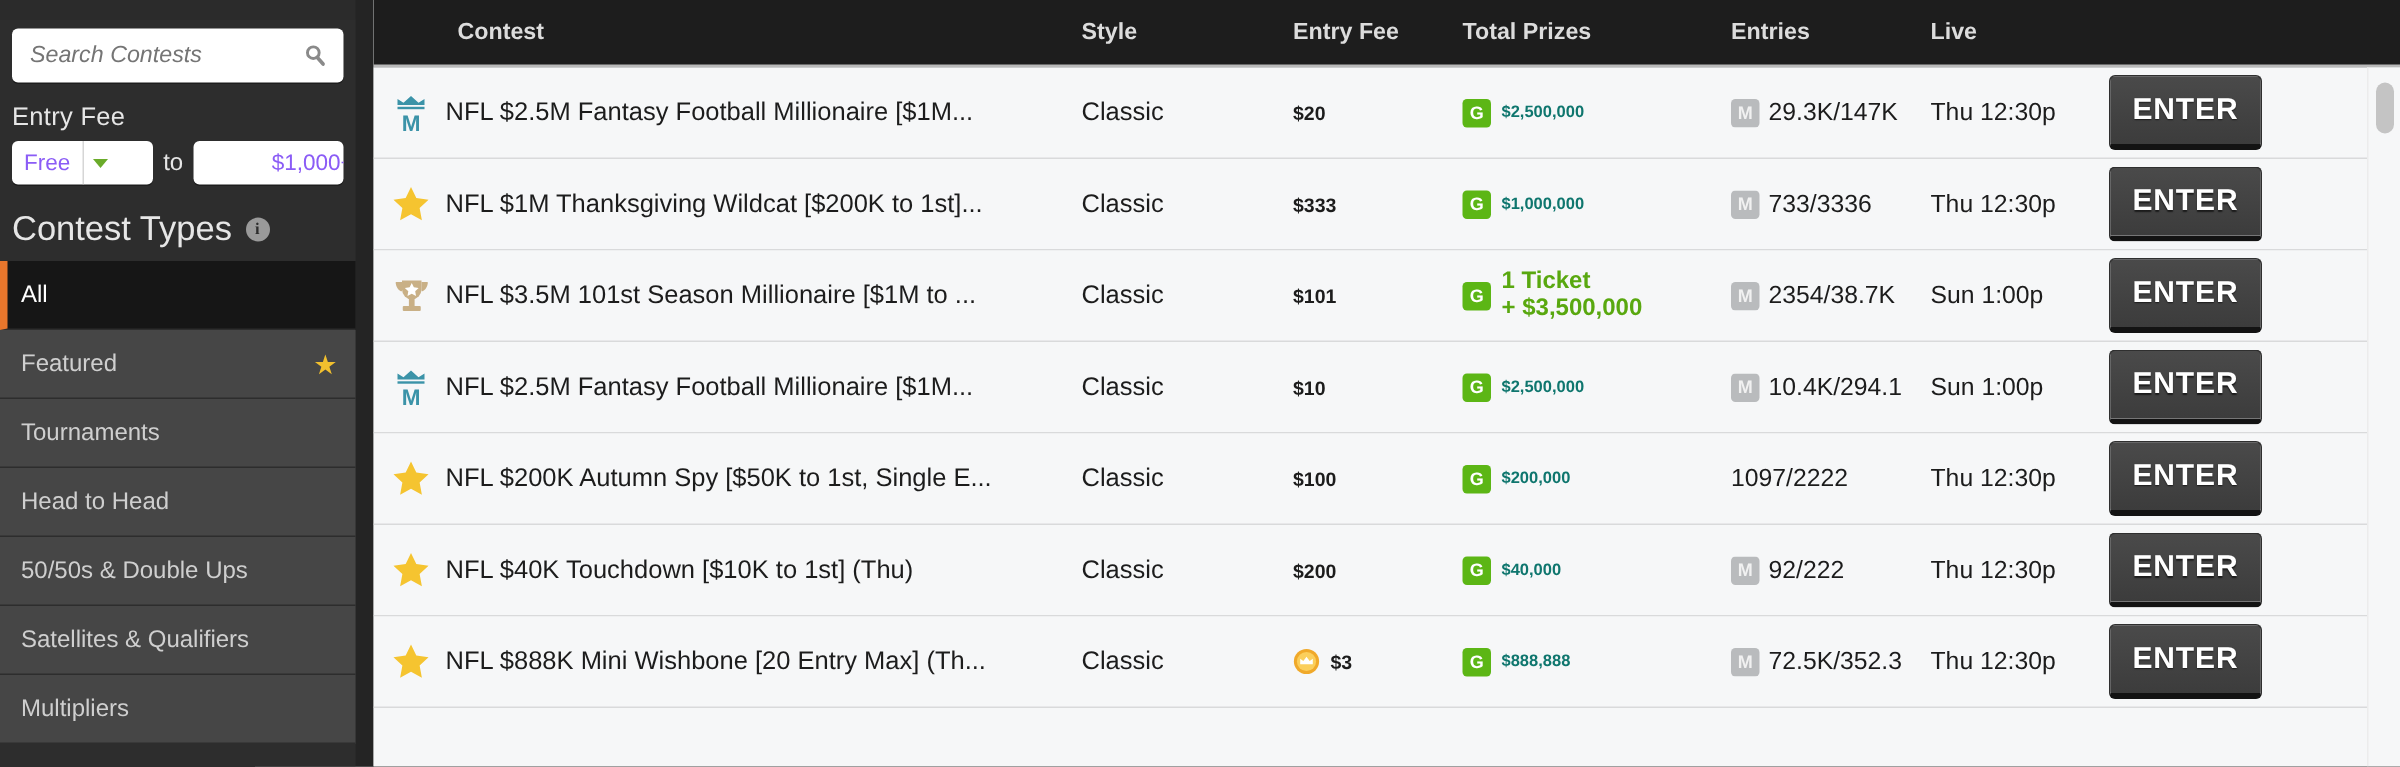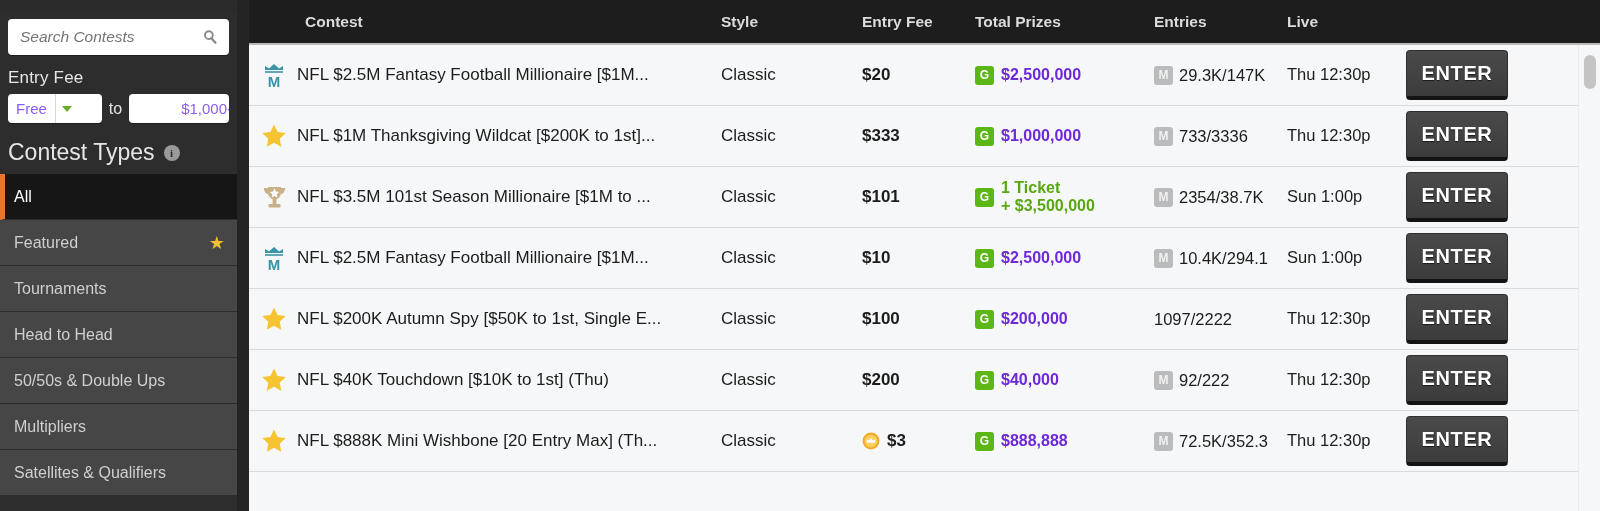--- a/index.html
+++ b/index.html
@@ -158,27 +158,27 @@
   .badge {
     width: 19px; height: 19px; flex: 0 0 19px;
     border-radius: 3px;
     display: flex; align-items: center; justify-content: center;
     font-size: 12px; font-weight: bold; color: #fff;
     font-family: "Liberation Sans", sans-serif;
   }
   .badge-g { background: #5cb615; }
   .badge-m { background: #b9bbbd; color:#f1f1f1; }
 
-  .prize-amt { color: #6d28d9; font-weight: bold; font-size: 16px; white-space: nowrap; }
+  .prize-amt { color: #0f766e; font-weight: bold; font-size: 11px; white-space: nowrap; }
   .prize-two { display:flex; flex-direction: column; line-height: 1.12; }
   .prize-two span { color: #59a80f; font-weight: bold; font-size: 16px; white-space: nowrap;}
 
   .entries-txt { white-space: nowrap; font-size: 16.5px; }
   .live-txt { font-size: 16.5px; white-space: nowrap; }
-  .fee-txt { font-weight: bold; font-size: 17px; }
+  .fee-txt { font-weight: bold; font-size: 13px; }
   .style-txt { font-size: 17px; }
 
   .enter-btn {
     width: 102px; height: 50px;
     background: linear-gradient(#4a4a4a, #3c3c3c);
     border: 1px solid #2f2f2f;
     border-bottom: 4px solid #131313;
     border-radius: 4px;
     color: #ffffff;
     font-size: 20px; font-weight: bold; letter-spacing: .6px;
@@ -251,24 +251,24 @@
       <div class="nav-item">
         <span>Tournaments</span>
       </div>
       <div class="nav-item">
         <span>Head to Head</span>
       </div>
       <div class="nav-item">
         <span>50/50s &amp; Double Ups</span>
       </div>
       <div class="nav-item">
+        <span>Satellites &amp; Qualifiers</span>
+      </div>
+      <div class="nav-item">
         <span>Multipliers</span>
-      </div>
-      <div class="nav-item">
-        <span>Satellites &amp; Qualifiers</span>
       </div>
     </div>
   </div>
 
   <div class="gap"></div>
 
   <div class="main">
 
     <div class="thead">
       <div class="c-name">Contest</div>

